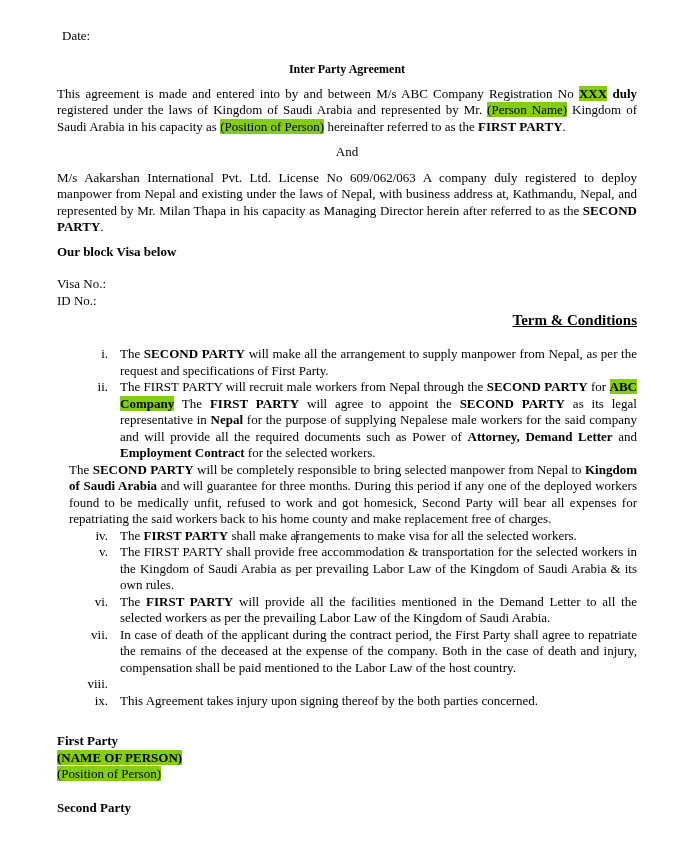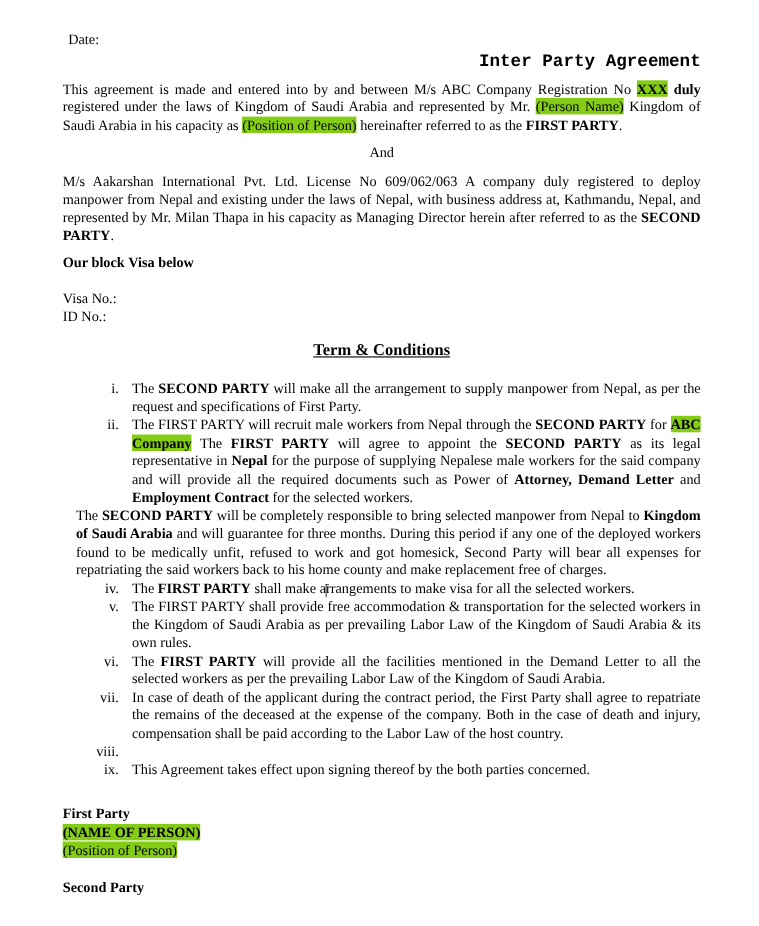--- a/index.html
+++ b/index.html
@@ -5,29 +5,29 @@
   html, body { margin:0; padding:0; background:#ffffff; }
   body {
     width:690px; height:842px;
     font-family:"Liberation Serif", "DejaVu Serif", serif;
     font-size:13px; line-height:16.5px; color:#000000;
   }
   .page { position:relative; width:690px; height:842px; background:#ffffff; overflow:hidden; }
   .content { position:absolute; left:57px; top:28px; width:580px; }
 
   .blk { }
-  .date-line { padding-left:5px; margin-bottom:1px; }
-  .page-title { text-align:right; font-size:16px; line-height:21px; margin-bottom:6px;font-family:Liberation Mono, monospace; }
+  .date-line { padding-left:5px; margin-bottom:14px; }
+  .page-title { text-align:center; font-size:12px; line-height:21px; margin-bottom:6px; }
   .intro-paragraph { text-align:justify; margin-bottom:9px; }
   .and-separator { text-align:center; margin-bottom:9px; }
   .second-party-paragraph { text-align:justify; margin-bottom:8px; }
   .block-visa-heading { margin-bottom:16px;font-family:Liberation Serif, serif; }
   .visa-no-line { }
   .id-no-line { }
-  .terms-heading { text-align:center; font-size:15px; line-height:20px; margin-top:13px; margin-bottom:16px; }
+  .terms-heading { text-align:right; font-size:15px; line-height:20px; margin-top:1px; margin-bottom:16px; }
   .terms-list { }
   .list-item { display:flex; }
   .list-marker { flex:0 0 51px; text-align:right; }
   .list-text { flex:1; margin-left:12px; text-align:justify; }
   .sig-first-party { margin-top:24px; }
   .sig-second-party { margin-top:17px; }
 
   .seg-b { font-weight:bold; }
   .seg-h { background:#84cc16; }
   .seg-u { text-decoration:underline; }
@@ -73,28 +73,28 @@
         <div class="list-item">
           <div class="list-marker">v.</div>
           <div class="list-text"><span class="">The FIRST PARTY shall provide free accommodation &amp; transportation for the selected workers in the Kingdom of Saudi Arabia as per prevailing Labor Law of the Kingdom of Saudi Arabia &amp; its own rules.</span></div>
         </div>
         <div class="list-item">
           <div class="list-marker">vi.</div>
           <div class="list-text"><span class="">The </span><span class="seg-b">FIRST PARTY</span><span class=""> will provide all the facilities mentioned in the Demand Letter to all the selected workers as per the prevailing Labor Law of the Kingdom of Saudi Arabia.</span></div>
         </div>
         <div class="list-item">
           <div class="list-marker">vii.</div>
-          <div class="list-text"><span class="">In case of death of the applicant during the contract period, the First Party shall agree to repatriate the remains of the deceased at the expense of the company. Both in the case of death and injury, compensation shall be paid according to the Labor Law of the host country.</span></div>
+          <div class="list-text"><span class="">In case of death of the applicant during the contract period, the First Party shall agree to repatriate the remains of the deceased at the expense of the company. Both in the case of death and injury, compensation shall be paid mentioned to the Labor Law of the host country.</span></div>
         </div>
         <div class="list-item">
           <div class="list-marker">viii.</div>
         </div>
         <div class="list-item">
           <div class="list-marker">ix.</div>
-          <div class="list-text"><span class="">This Agreement takes effect upon signing thereof by the both parties concerned.</span></div>
+          <div class="list-text"><span class="">This Agreement takes injury upon signing thereof by the both parties concerned.</span></div>
         </div>
       </div>
       <div class="blk sig-first-party"><span class="seg-b">First Party</span></div>
       <div class="blk sig-first-name"><span class="seg-b seg-h">(NAME OF PERSON)</span></div>
       <div class="blk sig-first-position"><span class="seg-h">(Position of Person)</span></div>
       <div class="blk sig-second-party"><span class="seg-b">Second Party</span></div>
     </div>
   <div class="cursor-artifact"></div>
 </div>
 

